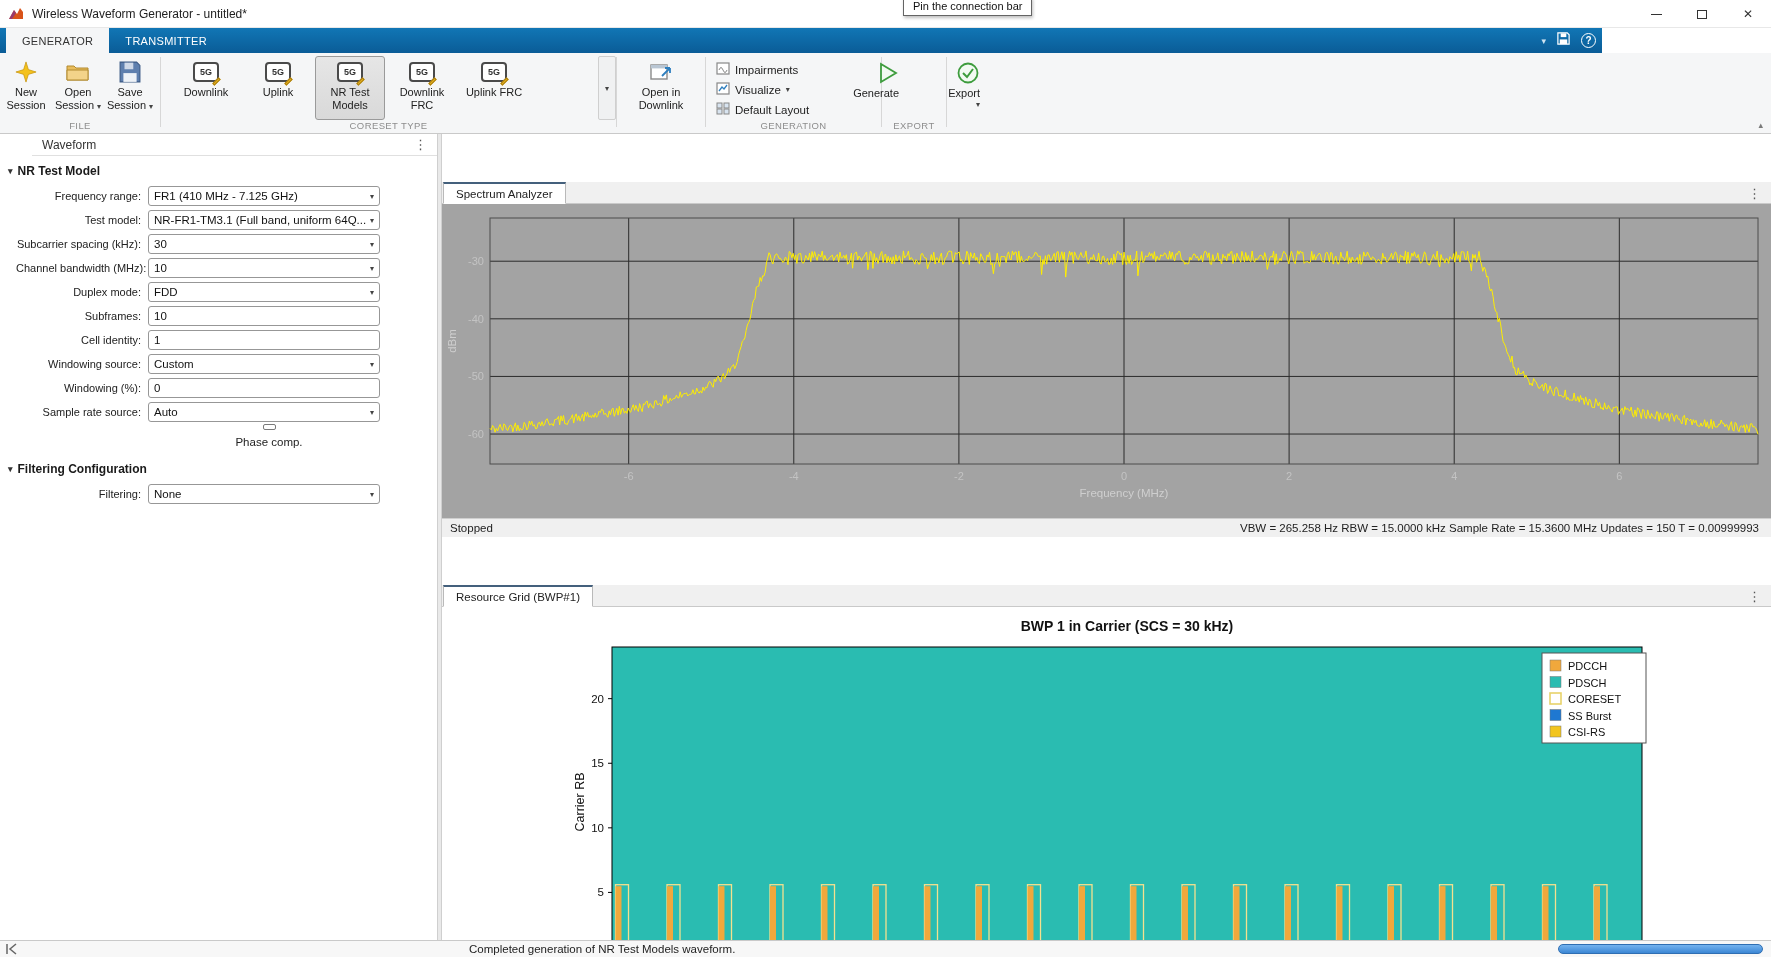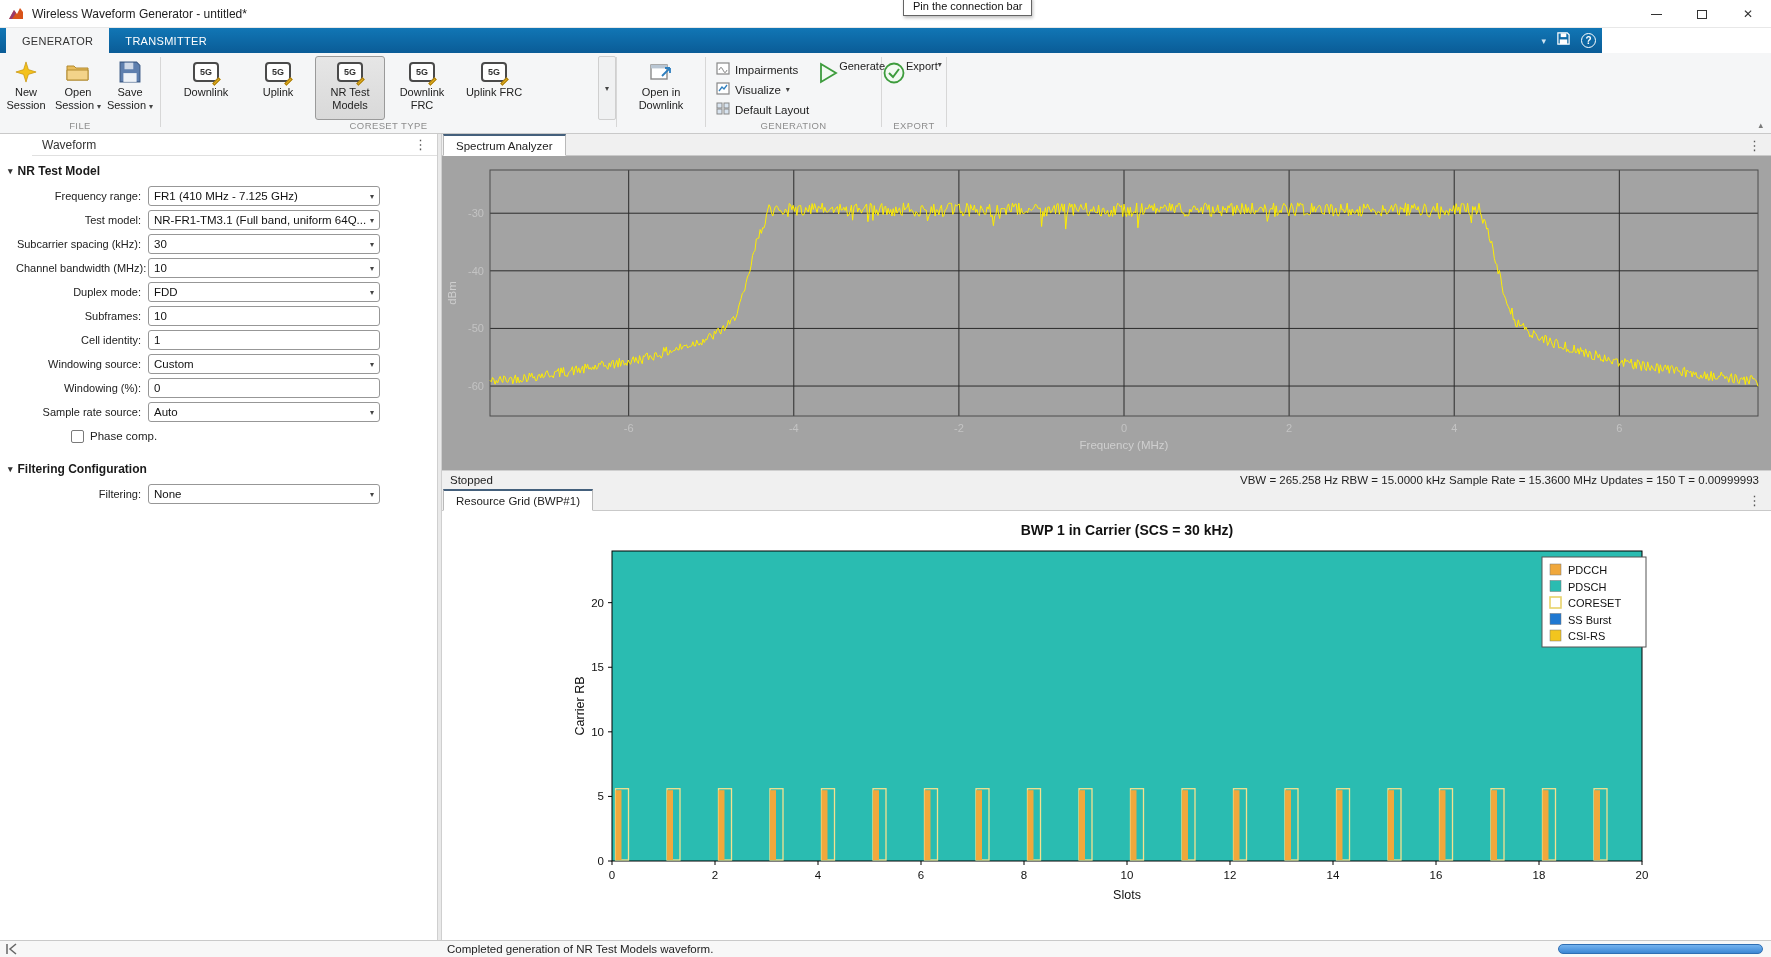--- a/index.html
+++ b/index.html
@@ -36,62 +36,62 @@
   .bigbtn .bl { font-size:11px; color:#222; line-height:13px; white-space:nowrap; }
   .bigbtn.gallery { width:70px; }
   .bigbtn.selected { background:linear-gradient(#e6e6e6,#d9d9d9); border:1px solid #9a9a9a; }
   .iconbox { height:26px; display:flex; align-items:center; justify-content:center; margin-bottom:1px; }
   .caret { font-size:8px; color:#444; }
   .badge5g { width:26px; height:20px; border:2px solid #4a4a4a; border-radius:4px; font-size:9px; font-weight:bold; color:#333; background:#fff; display:flex; align-items:center; justify-content:center; position:relative; }
   .badge5g .pencil { position:absolute; right:-4px; bottom:-3px; width:9px; height:3px; background:#e8b21e; border:0.5px solid #a87d10; transform:rotate(-45deg); }
   .gallery-expand { width:18px; height:64px; margin-top:0; border:1px solid #cfcfcf; border-radius:2px; background:#f0f1f2; display:flex; align-items:center; justify-content:center; }
   .gen-items { display:flex; flex-direction:column; gap:5px; padding:6px 8px 0 10px; }
   .gen-item { display:flex; align-items:center; gap:5px; font-size:11.5px; color:#222; white-space:nowrap; }
-  .gen-col { width:62px; display:flex; flex-direction:row; align-items:flex-start; padding-top:4px; }
+  .gen-col { width:62px; display:flex; flex-direction:column; align-items:flex-end; padding-top:4px;margin-left:36px; }
   .gen-col .bl { font-size:11px; color:#222; line-height:13px; }
   .toolbar-collapse { position:absolute; right:8px; bottom:3px; font-size:9px; color:#7a7a7a; }
 
   
   .left-panel { position:absolute; left:0; top:134px; width:437px; height:806px; background:#fff; }
   .lp-header { height:22px; border-bottom:1px solid #e0e0e0; display:flex; align-items:center; padding-left:10px; font-size:12px; color:#333; position:relative;margin-left:32px; }
   .kebab { position:absolute; right:10px; color:#555; font-size:13px; }
   .section-h { display:flex; align-items:center; gap:5px; font-size:12px; font-weight:bold; color:#1a1a1a; margin:8px 0 6px 8px; }
   .sec-caret { font-size:9px; color:#333; }
   .form-row { display:flex; align-items:center; height:24px; }
   .form-row label { width:148px; text-align:right; font-size:11px; color:#222; padding-right:7px; white-space:nowrap;padding-left:16px; }
   .select, .textbox { width:232px; height:20px; border:1px solid #979797; border-radius:3px; background:#fff; display:flex; align-items:center; padding:0 5px; font-size:11.5px; color:#111; overflow:hidden; }
   .select .sval { white-space:nowrap; overflow:hidden; flex:1; }
   .select .caret { margin-left:4px; }
   .textbox input { border:none; outline:none; width:100%; font-size:11.5px; font-family:"Liberation Sans",sans-serif; color:#111; background:transparent; }
-  .cb-row { display:flex; align-items:center; height:24px; padding-left:71px; gap:6px; }
+  .cb-row { display:flex; align-items:center; height:24px; padding-left:101px; gap:6px;flex-direction:column; }
   .checkbox { width:13px; height:13px; border:1px solid #7a7a7a; border-radius:2px; background:#fff; }
   .cb-label { font-size:11.5px; color:#222; }
 
   .splitter { position:absolute; left:437px; top:134px; width:5px; height:806px; background:#e9e9e9; border-left:1px solid #cfcfcf; border-right:1px solid #cfcfcf; }
 
   .right-panel { position:absolute; left:442px; top:134px; width:1329px; height:806px; background:#fff; }
-  .rp-tabbar { position:relative; height:22px; background:#f0f0f0; border-bottom:1px solid #c9c9c9; display:flex; align-items:flex-end; }
+  .rp-tabbar { position:relative; height:22px; background:#f0f0f0; border-bottom:1px solid #c9c9c9; display:flex; align-items:flex-end;margin-top:48px; }
   .panel-tab { height:22px; margin-left:1px; margin-bottom:-1px; background:#fff; border:1px solid #b9b9b9; border-top:2px solid #44607c; border-bottom:1px solid #fff; display:flex; align-items:center; padding:0 12px; font-size:11.5px; color:#222; }
   .spectrum-wrap { position:relative; height:314px; }
   .spectrum-status { position:relative; height:19px; background:#f0f0f0; border-top:1px solid #cfcfcf; display:flex; align-items:center; font-size:11.5px; color:#222; padding-left:8px; }
   .spectrum-status .sr { position:absolute; right:12px; }
   .grid-wrap { position:relative; height:429px; background:#fff; }
 
   svg text { font-family:"Liberation Sans",sans-serif; }
   .sa-tick { fill:#c3c3c3; font-size:11px; }
   .sa-label { fill:#cfcfcf; font-size:11.5px; }
   .rg-title { font-size:14px; font-weight:bold; fill:#111; }
   .rg-tick { font-size:11.5px; fill:#111; }
   .rg-label { font-size:12.5px; fill:#111; }
   .rg-leg { font-size:11px; fill:#111; }
 
   
   .bottom-bar { position:absolute; left:0; top:940px; width:1771px; height:17px; background:#f7f7f7; border-top:1px solid #c9c9c9; display:flex; align-items:center; }
   .bb-collapse { margin-left:4px; display:flex; }
-  .bb-msg { position:absolute; left:447px; font-size:11.5px; color:#222; }
+  .bb-msg { position:absolute; left:469px; font-size:11.5px; color:#222; }
   .progress-pill { position:absolute; right:8px; top:3px; width:205px; height:10px; border-radius:5px; background:linear-gradient(#74b3ef,#3c87d4); border:1px solid #2f6eb2; }
 </style>
 </head>
 <body>
 
 <div class="app">
 
   <div class="titlebar">
     <span class="app-icon">
       <svg width="16" height="16" viewBox="0 0 16 16">

